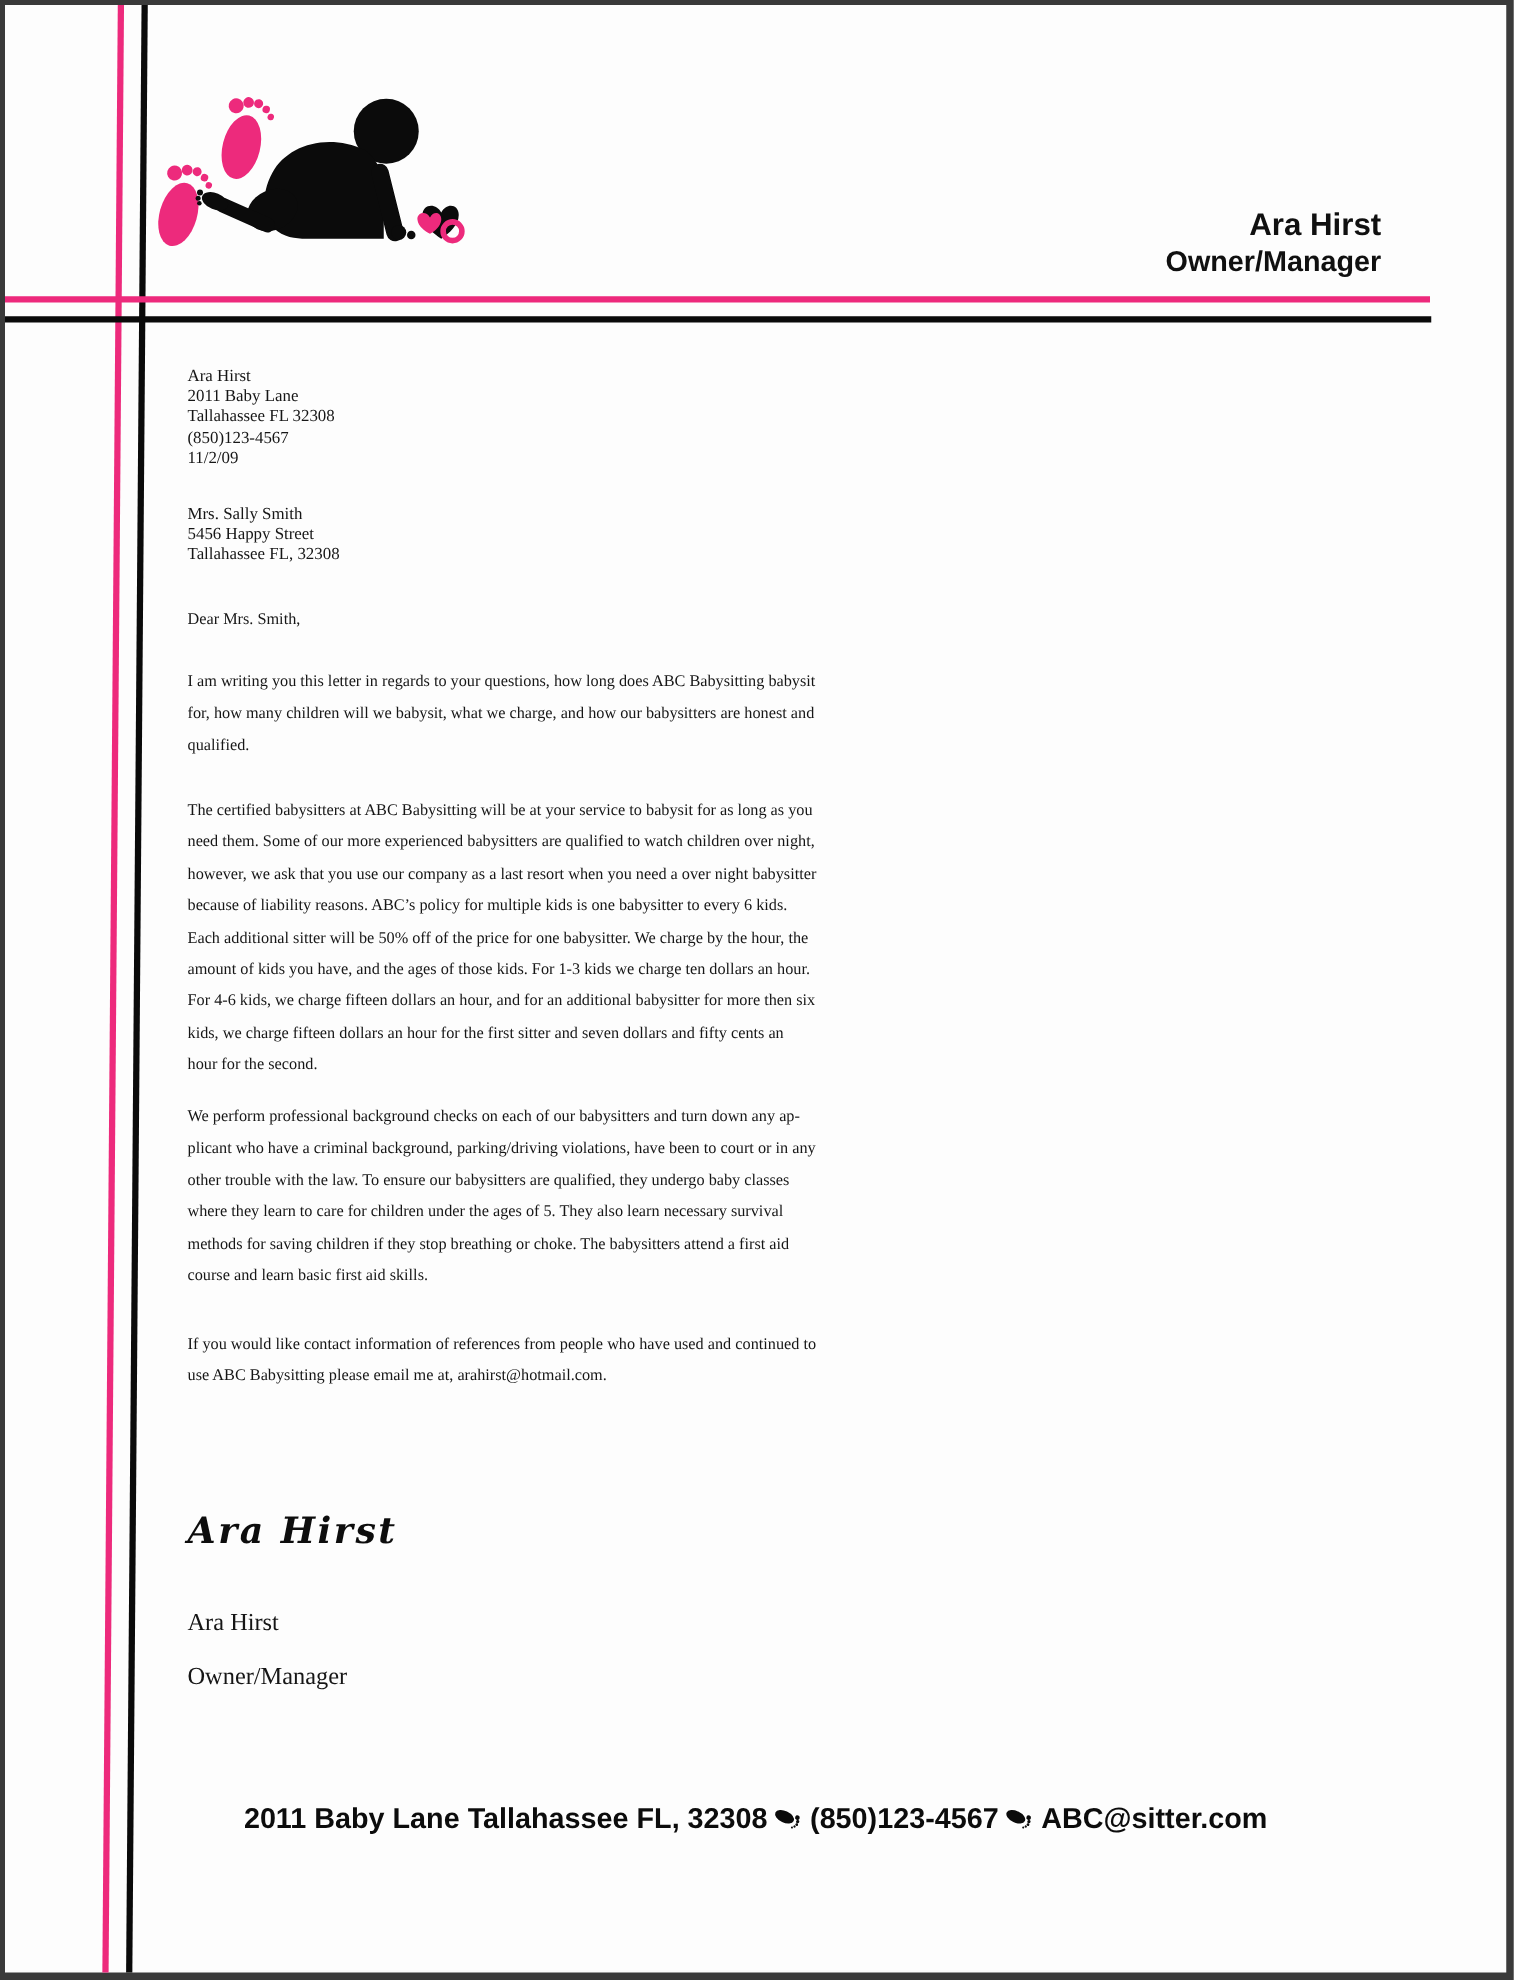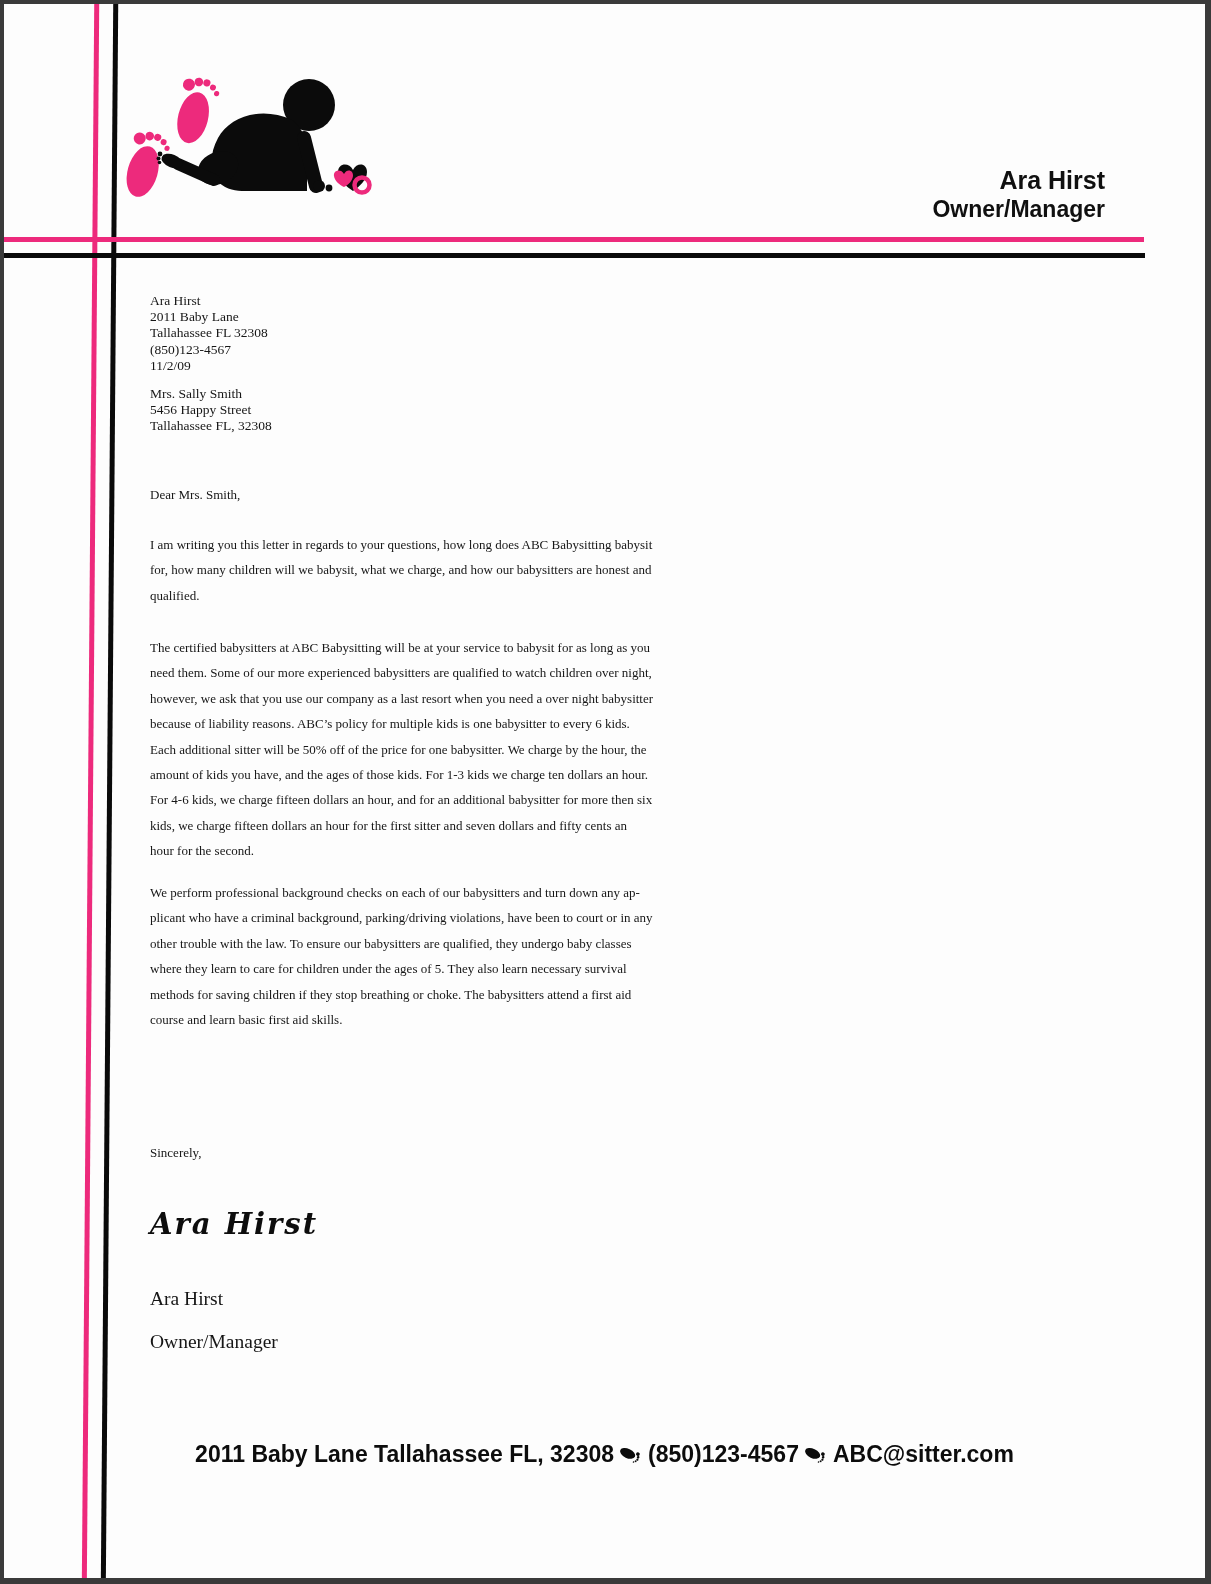--- a/index.html
+++ b/index.html
@@ -42,21 +42,21 @@
     position:absolute;right:100px;top:162px;text-align:right;z-index:4;
     font-family:"Liberation Sans", sans-serif;font-weight:bold;color:#101010;
   }
   .contact .name{font-size:25px;line-height:29px;}
   .contact .title{font-size:23px;line-height:28px;}
   
   .blk{position:absolute;left:146px;white-space:pre-line;z-index:4;}
   .small-text{font-size:13.5px;line-height:16.2px;}
   .body-text{font-size:13px;line-height:25.4px;width:910px;}
   .sender{top:289px;}
-  .recipient{top:382px;font-family:Liberation Serif, serif;}
+  .recipient{top:399px;font-family:Liberation Serif, serif;}
   .salutation{top:478px;}
   .p1{top:528px;}
   .p2{top:631px;}
   .p3{top:876px;}
   .p4{top:1058px;}
   .closing{top:1136px;}
   .sig-script{
     top:1203px;
     font-family:"DejaVu Serif", serif;font-style:italic;font-weight:bold;
     font-size:29px;letter-spacing:2px;color:#0d0d0d;white-space:nowrap;
@@ -156,21 +156,22 @@
 amount of kids you have, and the ages of those kids. For 1-3 kids we charge ten dollars an hour.
 For 4-6 kids, we charge fifteen dollars an hour, and for an additional babysitter for more then six
 kids, we charge fifteen dollars an hour for the first sitter and seven dollars and fifty cents an
 hour for the second.</div>
   <div class="blk body-text p3">We perform professional background checks on each of our babysitters and turn down any ap-
 plicant who have a criminal background, parking/driving violations, have been to court or in any
 other trouble with the law. To ensure our babysitters are qualified, they undergo baby classes
 where they learn to care for children under the ages of 5. They also learn necessary survival
 methods for saving children if they stop breathing or choke. The babysitters attend a first aid
 course and learn basic first aid skills.</div>
-  <div class="blk body-text closing">Sincerely,</div>
+  <div class="blk body-text p4">If you would like contact information of references from people who have used and continued to
+use ABC Babysitting please email me at, arahirst@hotmail.com.</div>
   <div class="blk sig-script">Ara Hirst</div>
   <div class="blk sig-block">
     <div>Ara Hirst</div>
     <div>Owner/Manager</div>
   </div>
 
   <div class="footer">
     <span>2011 Baby Lane Tallahassee FL, 32308</span>
     <svg class="foot-icon" viewBox="-27 -26 54 52">
       <use href="#fp" transform="rotate(115) scale(0.62)" class="black-fill"></use>

